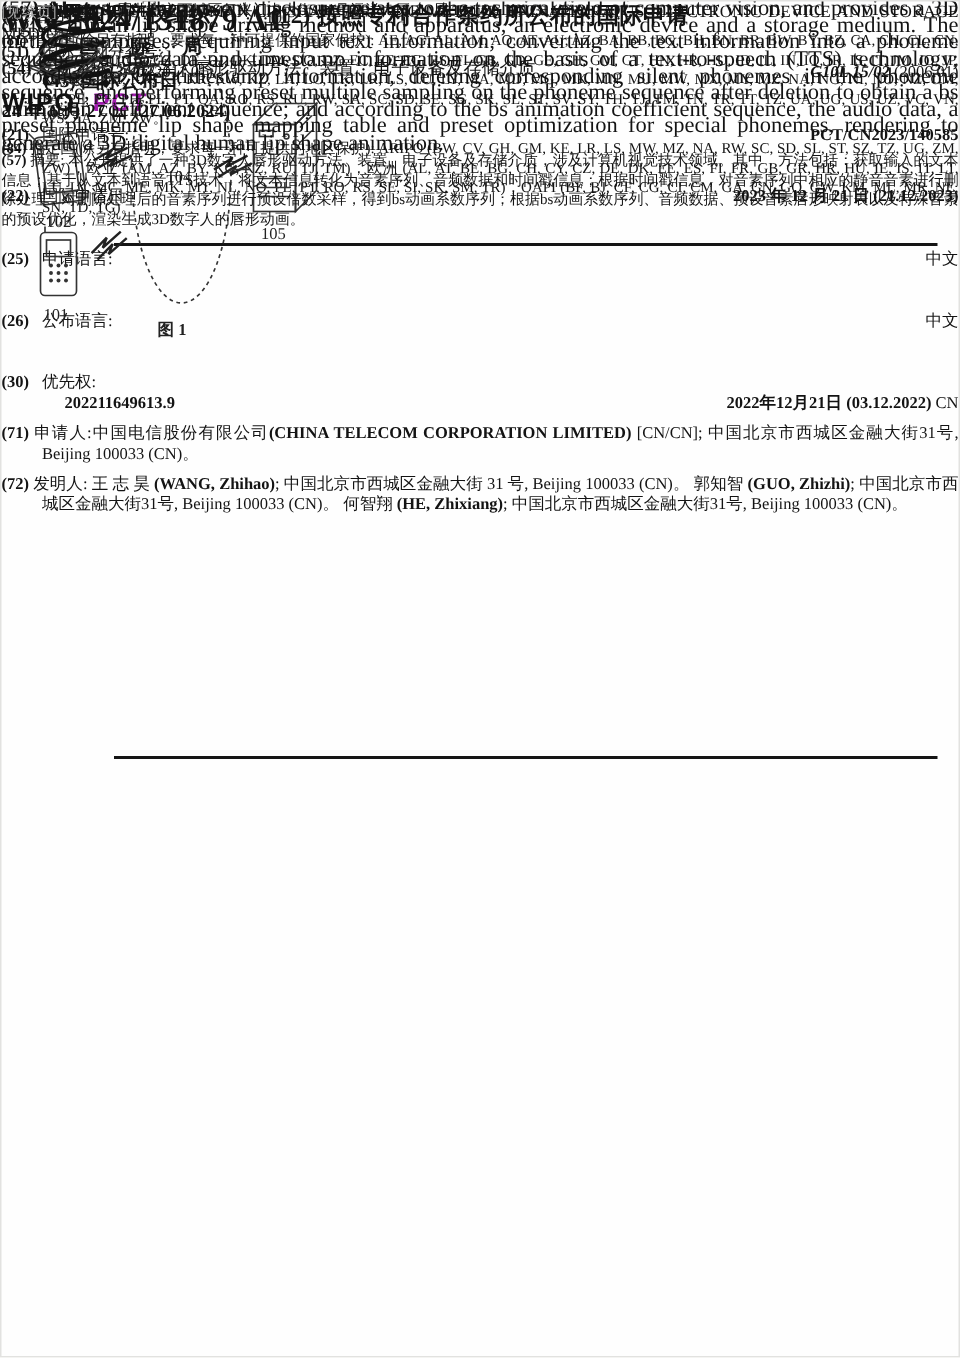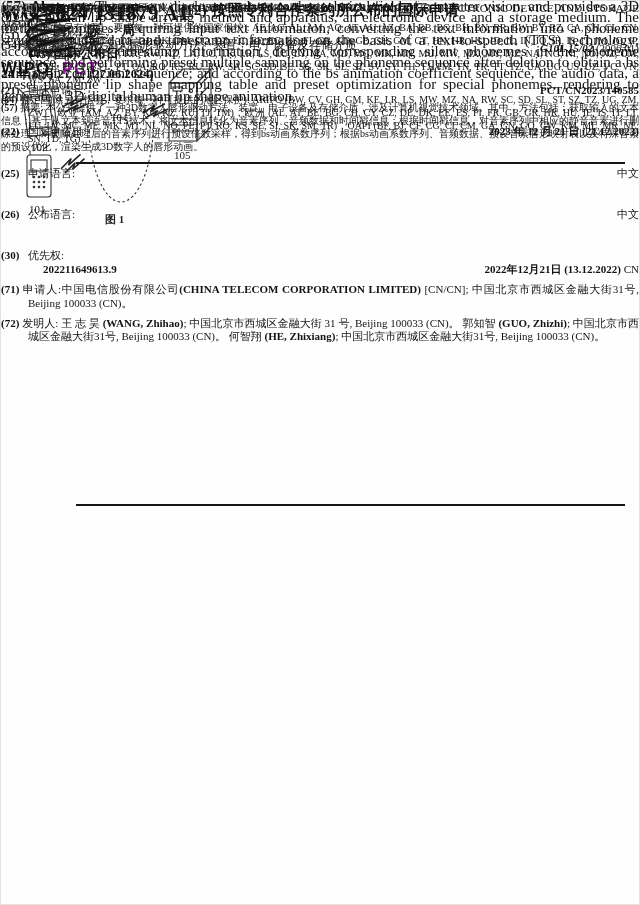--- a/index.html
+++ b/index.html
@@ -159,21 +159,21 @@
       <span class="val">中文</span>
     </div>
 
     <div class="fld">
       <div class="frow">
         <span class="num">(30)</span>
         <span>优先权:</span>
       </div>
       <div class="subrow">
         <span class="b">202211649613.9</span>
-        <span><span class="b">2022年12月21日 (13.12.2022)</span> <span>CN</span></span>
+        <span><span class="b">2022年12月21日 (03.12.2022)</span> <span>CN</span></span>
       </div>
     </div>
 
     <div class="fld hang">
       <span class="b">(71)</span>
       <span>申请人:</span><span>中国电信股份有限公司</span><span class="b">(CHINA TELECOM CORPORATION LIMITED)</span><span> [CN/CN]; 中国北京市西城区金融大街31号, Beijing 100033 (CN)。</span>
     </div>
 
     <div class="fld hang">
       <span class="b">(72)</span>

